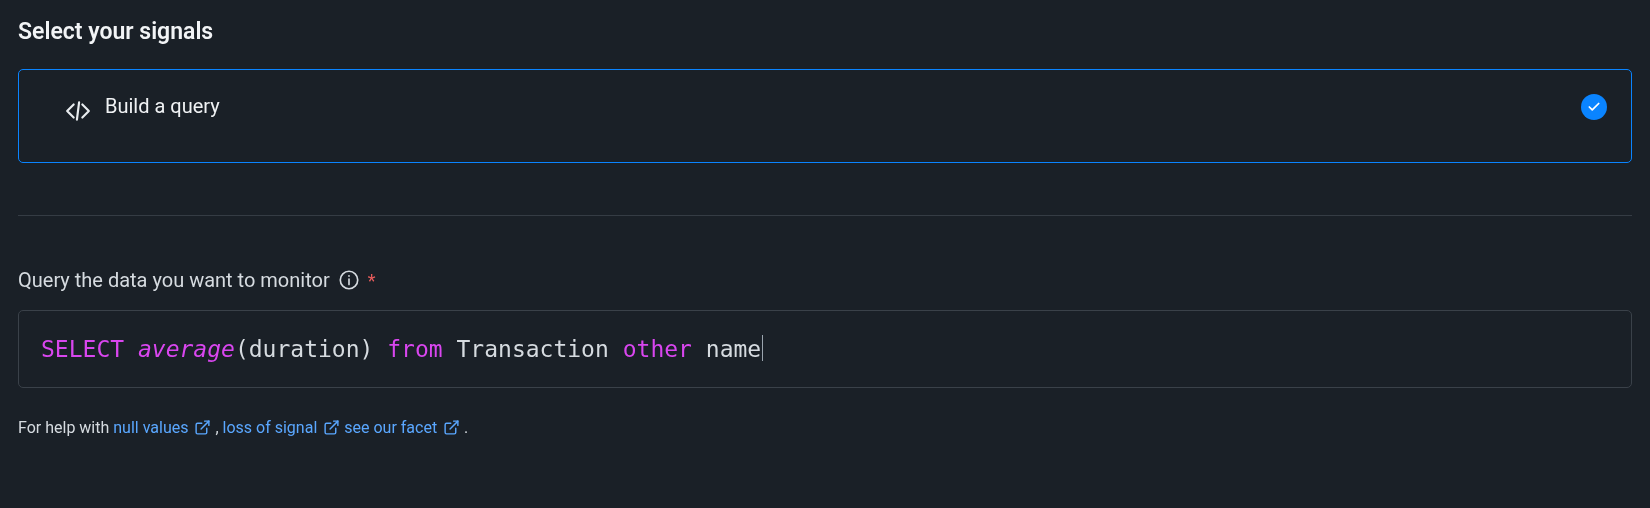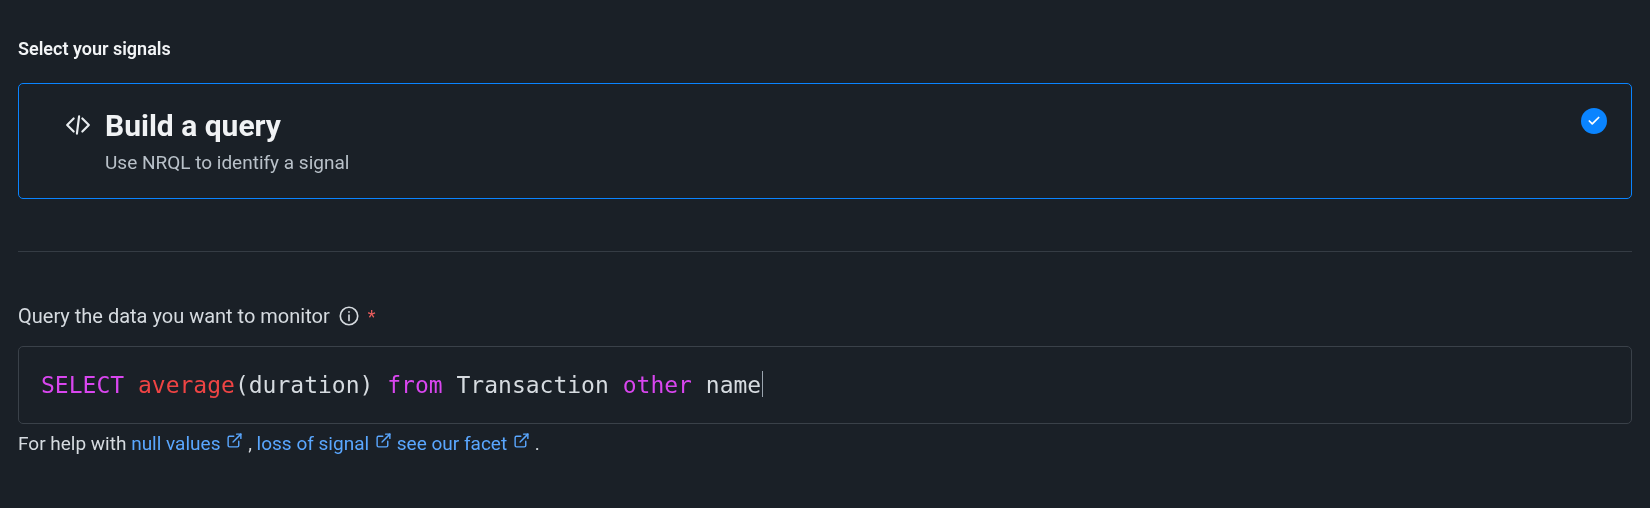--- a/index.html
+++ b/index.html
@@ -8,25 +8,24 @@
     height: 508px;
     background: #1a2027;
     font-family: -apple-system, BlinkMacSystemFont, "Segoe UI", Roboto, Helvetica, Arial, sans-serif;
     color: #e8ecef;
     overflow: hidden;
   }
   .wrap {
     padding: 18px 18px 0 18px;
   }
   .section-title {
-    font-size: 18px;
+    font-size: 23px;
     font-weight: 600;
     color: #f2f4f6;
     margin-bottom: 24px;
-    margin-top: 20px;
   }
   .cards {
     display: flex;
     gap: 14px;
   }
   .card {
     flex: 1;
     border: 1px solid #353c44;
     border-radius: 5px;
     padding: 24px 28px 24px 46px;
@@ -43,24 +42,24 @@
     top: 28px;
     width: 26px;
     height: 26px;
     color: #e8ecef;
     display: flex;
     align-items: center;
     justify-content: center;
   }
   .card.faded .icon-slot { color: #6f7880; }
   .card .card-title {
-    font-size: 30px;
-    font-weight: 700;
+    font-size: 20px;
+    font-weight: 400;
     margin-left: 40px;
-    margin-bottom: 8px;
+    margin-bottom: 20px;
     color: #f0f2f4;
   }
   .card.faded .card-title { color: #6f7880; }
   .card .card-sub {
     font-size: 19px;
     margin-left: 40px;
     color: #b9c1c9;
   }
   .card.faded .card-sub { color: #6f7880; }
   .check-badge {
@@ -106,40 +105,40 @@
     border-radius: 5px;
     padding: 22px 22px;
     font-family: ui-monospace, SFMono-Regular, Menlo, Consolas, monospace;
     font-size: 23px;
     line-height: 1.4;
     color: #d6dbe0;
     background: transparent;
     position: relative;
   }
   .tok-kw   { color: #d946ef; }
-  .tok-fn   { color: #ef4444; }
+  .tok-fn   { color: #d946ef; font-style: italic; }
   .tok-id   { color: #d6dbe0; }
   .caret {
     display: inline-block;
     width: 1px;
     height: 26px;
     background: #9aa4ae;
     vertical-align: -4px;
     margin-left: 1px;
   }
   .help-line {
-    margin-top: 8px;
-    font-size: 19px;
+    margin-top: 30px;
+    font-size: 16px;
     color: #d6dbe0;
   }
   .help-line .lnk {
     color: #5aa7ff;
     text-decoration: none;
     display: inline-flex;
-    align-items: flex-start;
+    align-items: center;
     gap: 6px;
   }
   .ext-icon {
     width: 17px;
     height: 17px;
     display: inline-flex;
   }
   .ext-icon svg { width: 17px; height: 17px; }
 </style>
 </head>
@@ -151,21 +150,20 @@
   <div class="cards">
     <div class="card selected">
       <span class="icon-slot">
         <svg viewBox="0 0 24 24" fill="none" stroke="currentColor" stroke-width="2" stroke-linecap="round" stroke-linejoin="round">
             <polyline points="16 18 22 12 16 6"></polyline>
             <polyline points="8 6 2 12 8 18"></polyline>
             <line x1="13" y1="4" x2="11" y2="20"></line>
           </svg>
       </span>
       <div class="card-title">Build a query</div>
-      <div class="card-sub">Use NRQL to identify a signal</div>
       <span class="check-badge">
         <svg viewBox="0 0 24 24" fill="none" stroke="#ffffff" stroke-width="3" stroke-linecap="round" stroke-linejoin="round">
             <polyline points="20 6 9 17 4 12"></polyline>
           </svg>
       </span>
     </div>
 
   </div>
 
   <div class="divider"></div>

